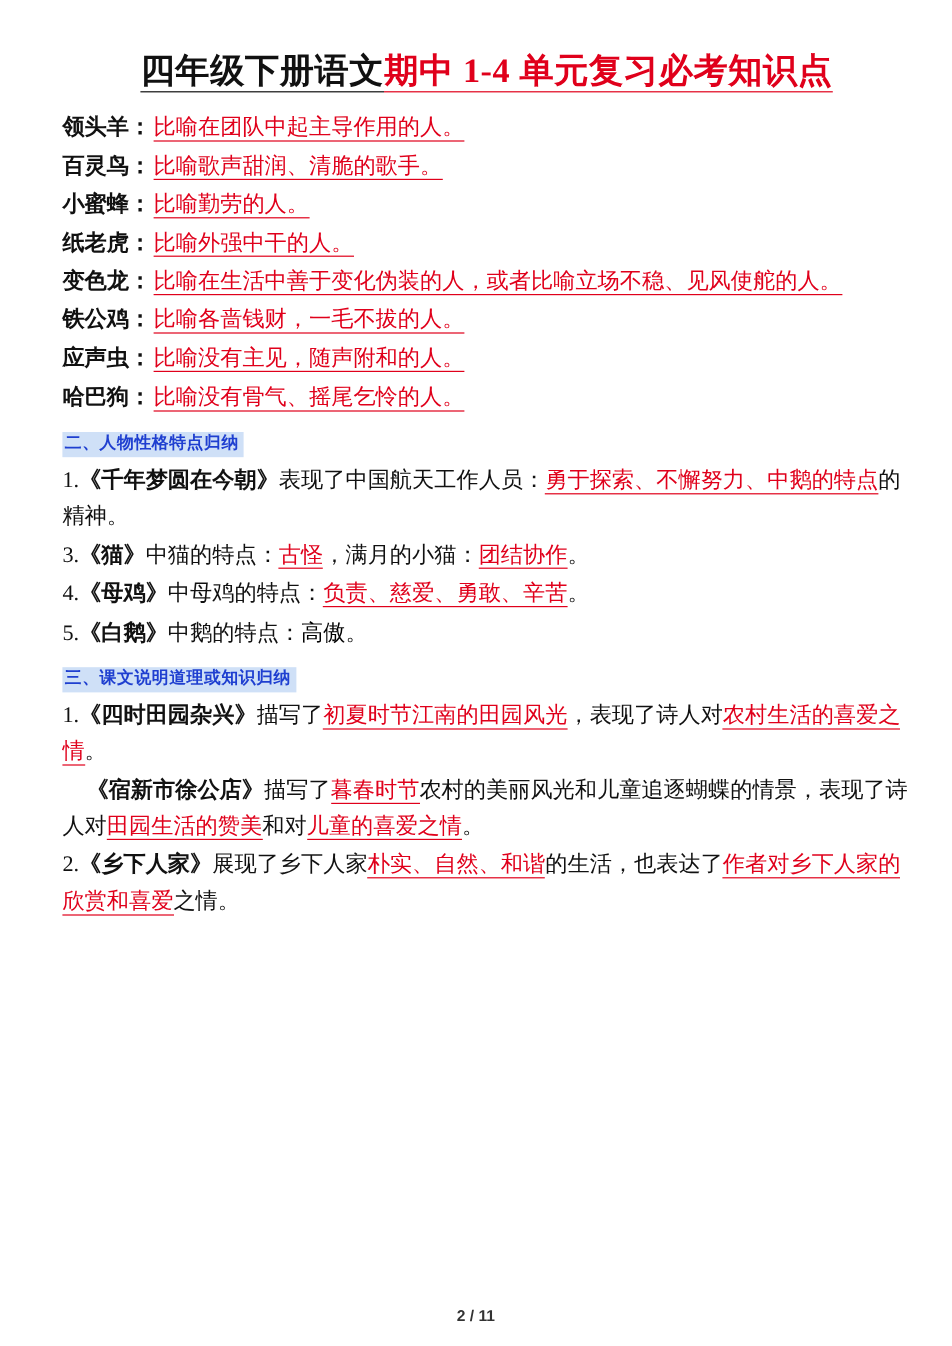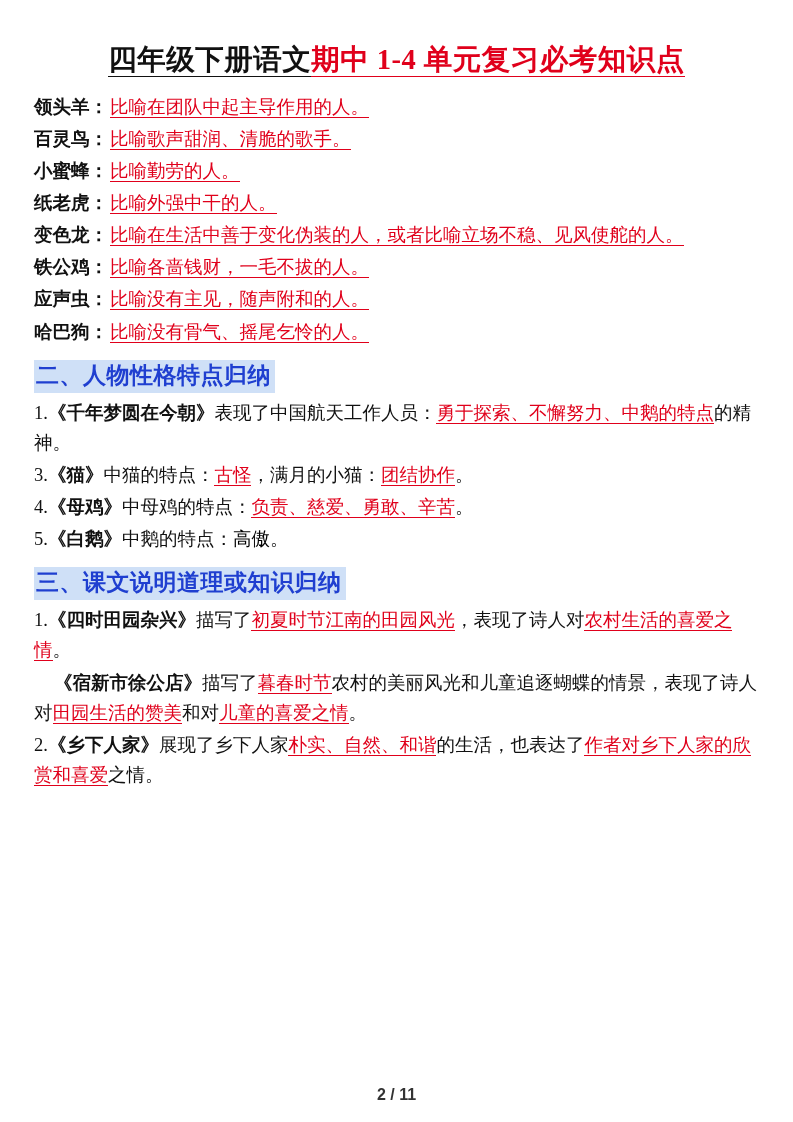--- a/index.html
+++ b/index.html
@@ -13,21 +13,21 @@
     font-family: "Liberation Serif", "DejaVu Serif", serif;
     color: #111111;
     position: relative;
     overflow: hidden;
   }
   .page {
     position: relative;
     width: 793px;
     height: 1122px;
     box-sizing: border-box;
-    padding: 36px 34px 0 34px;
+    padding: 36px 34px 0 52px;
   }
   
   .doc-title {
     text-align: center;
     font-size: 28.5px;
     font-weight: bold;
     letter-spacing: 0.5px;
     white-space: nowrap;
     margin: 6px 0 14px 0;
     line-height: 1.25;
@@ -62,42 +62,42 @@
     color: #e0001b;
     border-bottom: 1.2px solid #e0001b;
     padding-bottom: 0px;
   }
   .blk { color:#111111; }
   .indent {
     text-indent: 20px;
   }
   
   .sec-head {
-    font-size: 23px;
+    font-size: 14px;
     font-weight: bold;
     color: #1f3fd0;
     background: #cfe0f7;
     display: inline-block;
     padding: 1px 4px 2px 2px;
     line-height: 1.3;
     margin: 7px 0 5px 0;
     letter-spacing: 0.5px;
   }
   .sec-wrap { margin: 6px 0 2px 0; }
 
   .bold-title {
     font-weight: bold;
   }
   .footer {
     position: absolute;
     left: 0;
     right: 0;
     bottom: 18px;
     text-align: center;
-    font-size: 16px;
+    font-size: 13px;
     color: #333333;
     font-family: "Liberation Sans", sans-serif;
     font-weight: bold;
   }
 </style>
 </head>
 <body>
 
 <div class="page">
 

